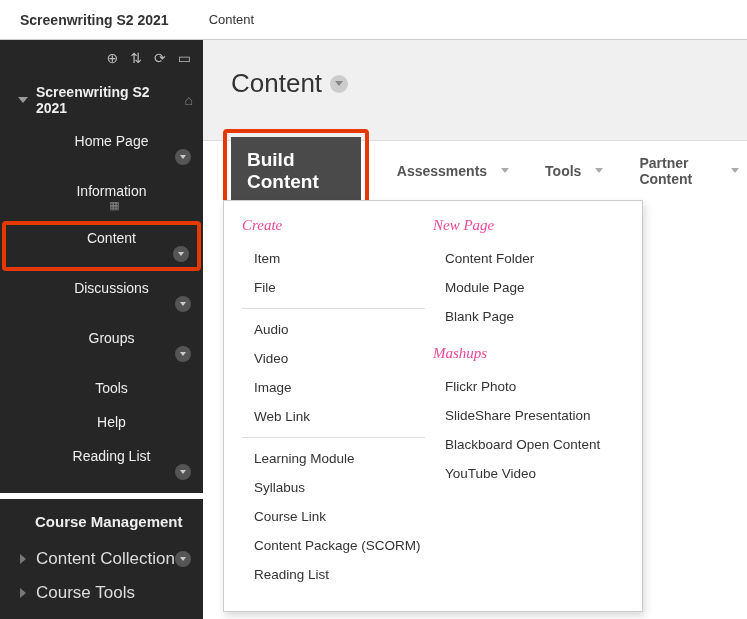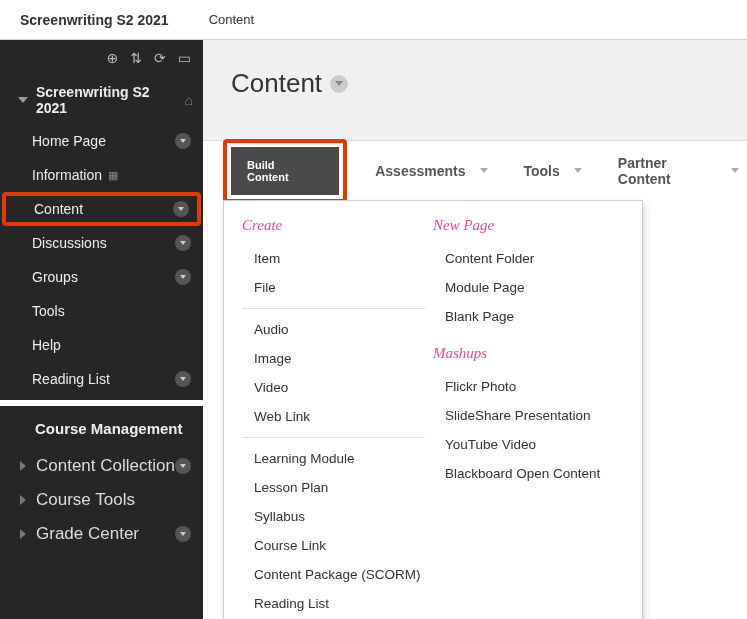--- a/index.html
+++ b/index.html
@@ -13,21 +13,21 @@
 
   .pink { width: 18px; height: 26px; background: #c53be0; position: absolute; left: 0; top: 43px; }
 
   .sidebar { width: 203px; background: #262626; color: #eee; min-height: 579px; position: relative; }
   .sidebar-icons { display: flex; justify-content: flex-end; gap: 12px; padding: 10px 12px 6px; color: #bbb; font-size: 14px; }
   .sidebar-icons span { cursor: pointer; }
   .nav { padding: 4px 0; }
   .nav-title-row { display:flex; align-items:center; padding: 8px 10px 8px 18px; font-weight:700; font-size:14px; }
   .nav-title-row .chev-open { width:0;height:0;border-left:5px solid transparent;border-right:5px solid transparent;border-top:6px solid #999; margin-right:8px; }
   .nav-title-row .home-ico { margin-left:auto; color:#888; font-size:14px; }
-  .nav-item { display:flex; align-items:center; padding: 9px 12px 9px 32px; font-size:14px; cursor:pointer; position:relative; }
+  .nav-item { display:flex; align-items:center; padding: 9px 12px 9px 32px; font-size:14px; cursor:pointer; position:relative;flex-direction:column; }
   .nav-item .circ { margin-left:auto; color:#777; }
   .grid-ico { color:#888; margin-left:6px; font-size:11px; }
   .highlight-red { border: 4px solid #e63900; border-radius: 4px; }
   .nav-item.hl { padding: 5px 8px 5px 28px; margin: 0 2px; }
 
   .divider { height:6px; background:#fff; }
 
   .mgmt-title { font-weight:700; font-size:15px; padding: 14px 14px 12px 35px; }
   .cp-title-row { display:flex; align-items:center; padding: 8px 10px 8px 18px; font-weight:700; font-size:14px; }
   .cp-title-row .chev-open { width:0;height:0;border-left:5px solid transparent;border-right:5px solid transparent;border-top:6px solid #999; margin-right:8px; }
@@ -41,21 +41,21 @@
   .main { flex:1; position:relative; background:#fff; }
   .main-grey { background:#f0f0f0; padding: 28px 28px 10px 28px; height:100px; }
   .page-title { font-size:26px; font-weight:400; display:flex; align-items:center; gap:8px; }
   .page-title .circ-lg { display:inline-flex; align-items:center; justify-content:center; width:18px; height:18px; border-radius:50%; background:#ccc; }
   .page-title .circ-lg::after { content:""; width:0;height:0;border-left:4px solid transparent;border-right:4px solid transparent;border-top:5px solid #888; }
 
   .tabs-row { display:flex; align-items:center; padding: 0 0 0 20px; background:#fff; border-top:1px solid #ddd; height:60px; gap:20px; }
   .tab { font-weight:700; font-size:14px; color:#555; display:flex; align-items:center; gap:14px; padding: 10px 8px; cursor:pointer; }
   .tab .dd { width:0;height:0;border-left:4px solid transparent;border-right:4px solid transparent;border-top:5px solid #aaa; }
   .tab-active-wrap { border: 4px solid #e63900; border-radius:4px; padding:4px; }
-  .tab-active { background:#4a4a4a; color:#fff; padding: 12px 16px; display:flex; gap:10px; font-weight:700; font-size:11px; }
+  .tab-active { background:#4a4a4a; color:#fff; padding: 12px 16px; display:flex; gap:10px; font-weight:700; font-size:19px; }
   .tab-active .dd { border-top-color:#ddd; }
 
   .dropdown { position:absolute; left:20px; top:160px; width:420px; background:#fff; border:1px solid #ccc; box-shadow: 2px 4px 8px rgba(0,0,0,0.15); display:flex; padding: 12px 18px 22px; }
   .dd-col { flex:1; }
   .dd-heading { font-style:italic; font-family: Georgia, serif; font-size:15px; color:#ec4899; padding: 4px 0 10px; }
   .dd-item { font-size:13.5px; color:#333; padding:7px 4px 7px 12px; cursor:pointer; }
   .dd-sep { border-top:1px solid #ddd; margin: 6px 8px 6px 0; }
 </style>
 </head>
 <body>
@@ -162,39 +162,38 @@
       </div>
     </div>
 
     <div class="dropdown">
       <div class="dd-col">
         <div class="dd-heading">Create</div>
         <div class="dd-item">Item</div>
         <div class="dd-item">File</div>
         <div class="dd-sep"></div>
         <div class="dd-item">Audio</div>
+        <div class="dd-item">Video</div>
         <div class="dd-item">Image</div>
-        <div class="dd-item">Video</div>
         <div class="dd-item">Web Link</div>
         <div class="dd-sep"></div>
         <div class="dd-item">Learning Module</div>
-        <div class="dd-item">Lesson Plan</div>
         <div class="dd-item">Syllabus</div>
         <div class="dd-item">Course Link</div>
         <div class="dd-item">Content Package (SCORM)</div>
         <div class="dd-item">Reading List</div>
 
       </div>
       <div class="dd-col">
         <div class="dd-heading">New Page</div>
         <div class="dd-item">Content Folder</div>
         <div class="dd-item">Module Page</div>
         <div class="dd-item">Blank Page</div>
         <div style="height:10px"></div>
         <div class="dd-heading">Mashups</div>
         <div class="dd-item">Flickr Photo</div>
         <div class="dd-item">SlideShare Presentation</div>
+        <div class="dd-item">Blackboard Open Content</div>
         <div class="dd-item">YouTube Video</div>
-        <div class="dd-item">Blackboard Open Content</div>
       </div>
     </div>
   </div>
 </div>
 
 </body></html>

